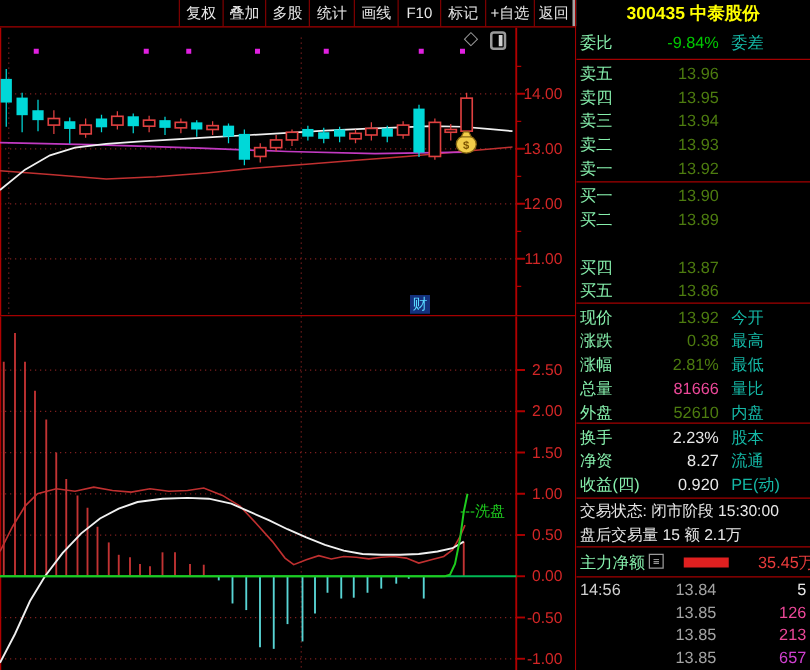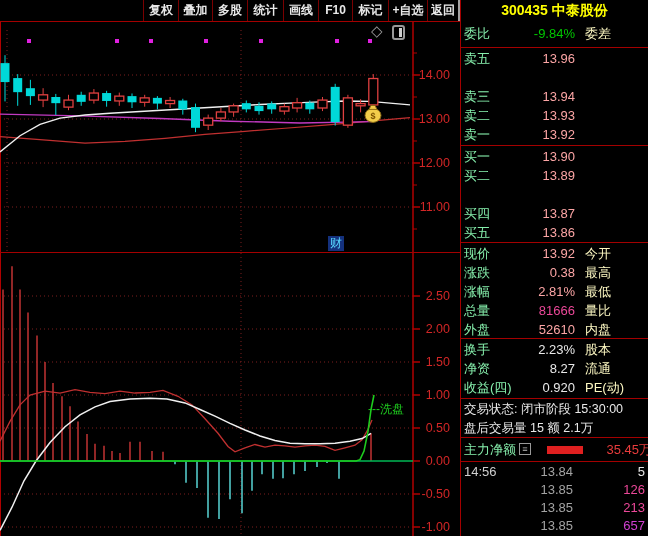--- a/index.html
+++ b/index.html
@@ -1,35 +1,35 @@
 <!DOCTYPE html>
 <html><head>
 <meta charset="utf-8">
 <style>
   html,body{margin:0;padding:0;background:#000;}
   #app{position:relative;width:648px;height:536px;background:#000;overflow:hidden;
        font-family:"Liberation Sans","DejaVu Sans",sans-serif;}
   
   .toolbar{position:absolute;left:0;top:0;width:648px;height:21px;background:#000;}
-  .tb-btns{position:absolute;left:143px;top:0;height:21px;display:flex;font-weight:bold;}
+  .tb-btns{position:absolute;left:143px;top:0;height:21px;display:flex;}
   .tbtn{height:21px;line-height:21px;text-align:center;color:#e8e8e8;font-size:12px;
         border-left:1px solid #7a0000;box-sizing:border-box;cursor:default;}
   .tbtn:last-child{border-right:4px solid #a3a3a3;}
   .hline{position:absolute;height:1px;background:#a40000;}
   .vline{position:absolute;width:1px;background:#a40000;}
   
   .panel{position:absolute;left:461px;top:0;width:187px;height:536px;background:#000;overflow:hidden;}
   .p-title{position:absolute;left:0;top:0;width:187px;height:21px;line-height:21px;text-align:center;
            color:#ffff00;font-size:14px;font-weight:bold;}
   .prow{position:absolute;left:0;width:187px;height:19px;line-height:19px;font-size:13px;}
   .plab{position:absolute;left:3px;color:#86efac;white-space:nowrap;}
   .pval{position:absolute;right:73px;white-space:nowrap;}
-  .plab2{position:absolute;left:124px;color:#fef9c3;white-space:nowrap;}
+  .plab2{position:absolute;left:124px;color:#14b8a6;white-space:nowrap;}
   .phr{position:absolute;left:0;width:187px;height:1px;background:#a40000;}
-  .red{color:#fca5a5;} .grn{color:#00c800;} .yel{color:#ec4899;}
+  .red{color:#4d7c0f;} .grn{color:#00c800;} .yel{color:#ec4899;}
   .wht{color:#e8e8e8;} .mag{color:#d040d0;}
   .stat{position:absolute;left:3px;width:184px;height:19px;line-height:19px;font-size:12.5px;
         color:#e8e8e8;white-space:nowrap;}
   .trow{position:absolute;left:0;width:187px;height:17px;line-height:17px;font-size:13px;}
   .t-time{position:absolute;left:3px;color:#cfcfcf;}
   .t-price{position:absolute;right:75px;color:#a3a3a3;}
   .t-vol{position:absolute;right:3px;}
   .list-icon{position:absolute;left:58px;top:3px;width:12px;height:12px;border:1px solid #9a9a9a;
              color:#bbb;font-size:9px;line-height:11px;text-align:center;box-sizing:border-box;}
   .net-bar{position:absolute;left:86px;top:6px;width:36px;height:8px;background:#e02020;}
@@ -248,20 +248,24 @@
       <span class="plab">委比</span>
       <span class="pval grn">-9.84%</span>
       <span class="plab2">委差</span>
     </div>
     <div class="phr" style="top:47px"></div>
 
     <div class="prow" style="top:49px">
         <span class="plab">卖五</span>
         <span class="pval red">13.96</span>
       </div>
+    <div class="prow" style="top:68px">
+        <span class="plab">卖四</span>
+        <span class="pval red">13.95</span>
+      </div>
     <div class="prow" style="top:87px">
         <span class="plab">卖三</span>
         <span class="pval red">13.94</span>
       </div>
     <div class="prow" style="top:106px">
         <span class="plab">卖二</span>
         <span class="pval red">13.93</span>
       </div>
     <div class="prow" style="top:125px">
         <span class="plab">卖一</span>

